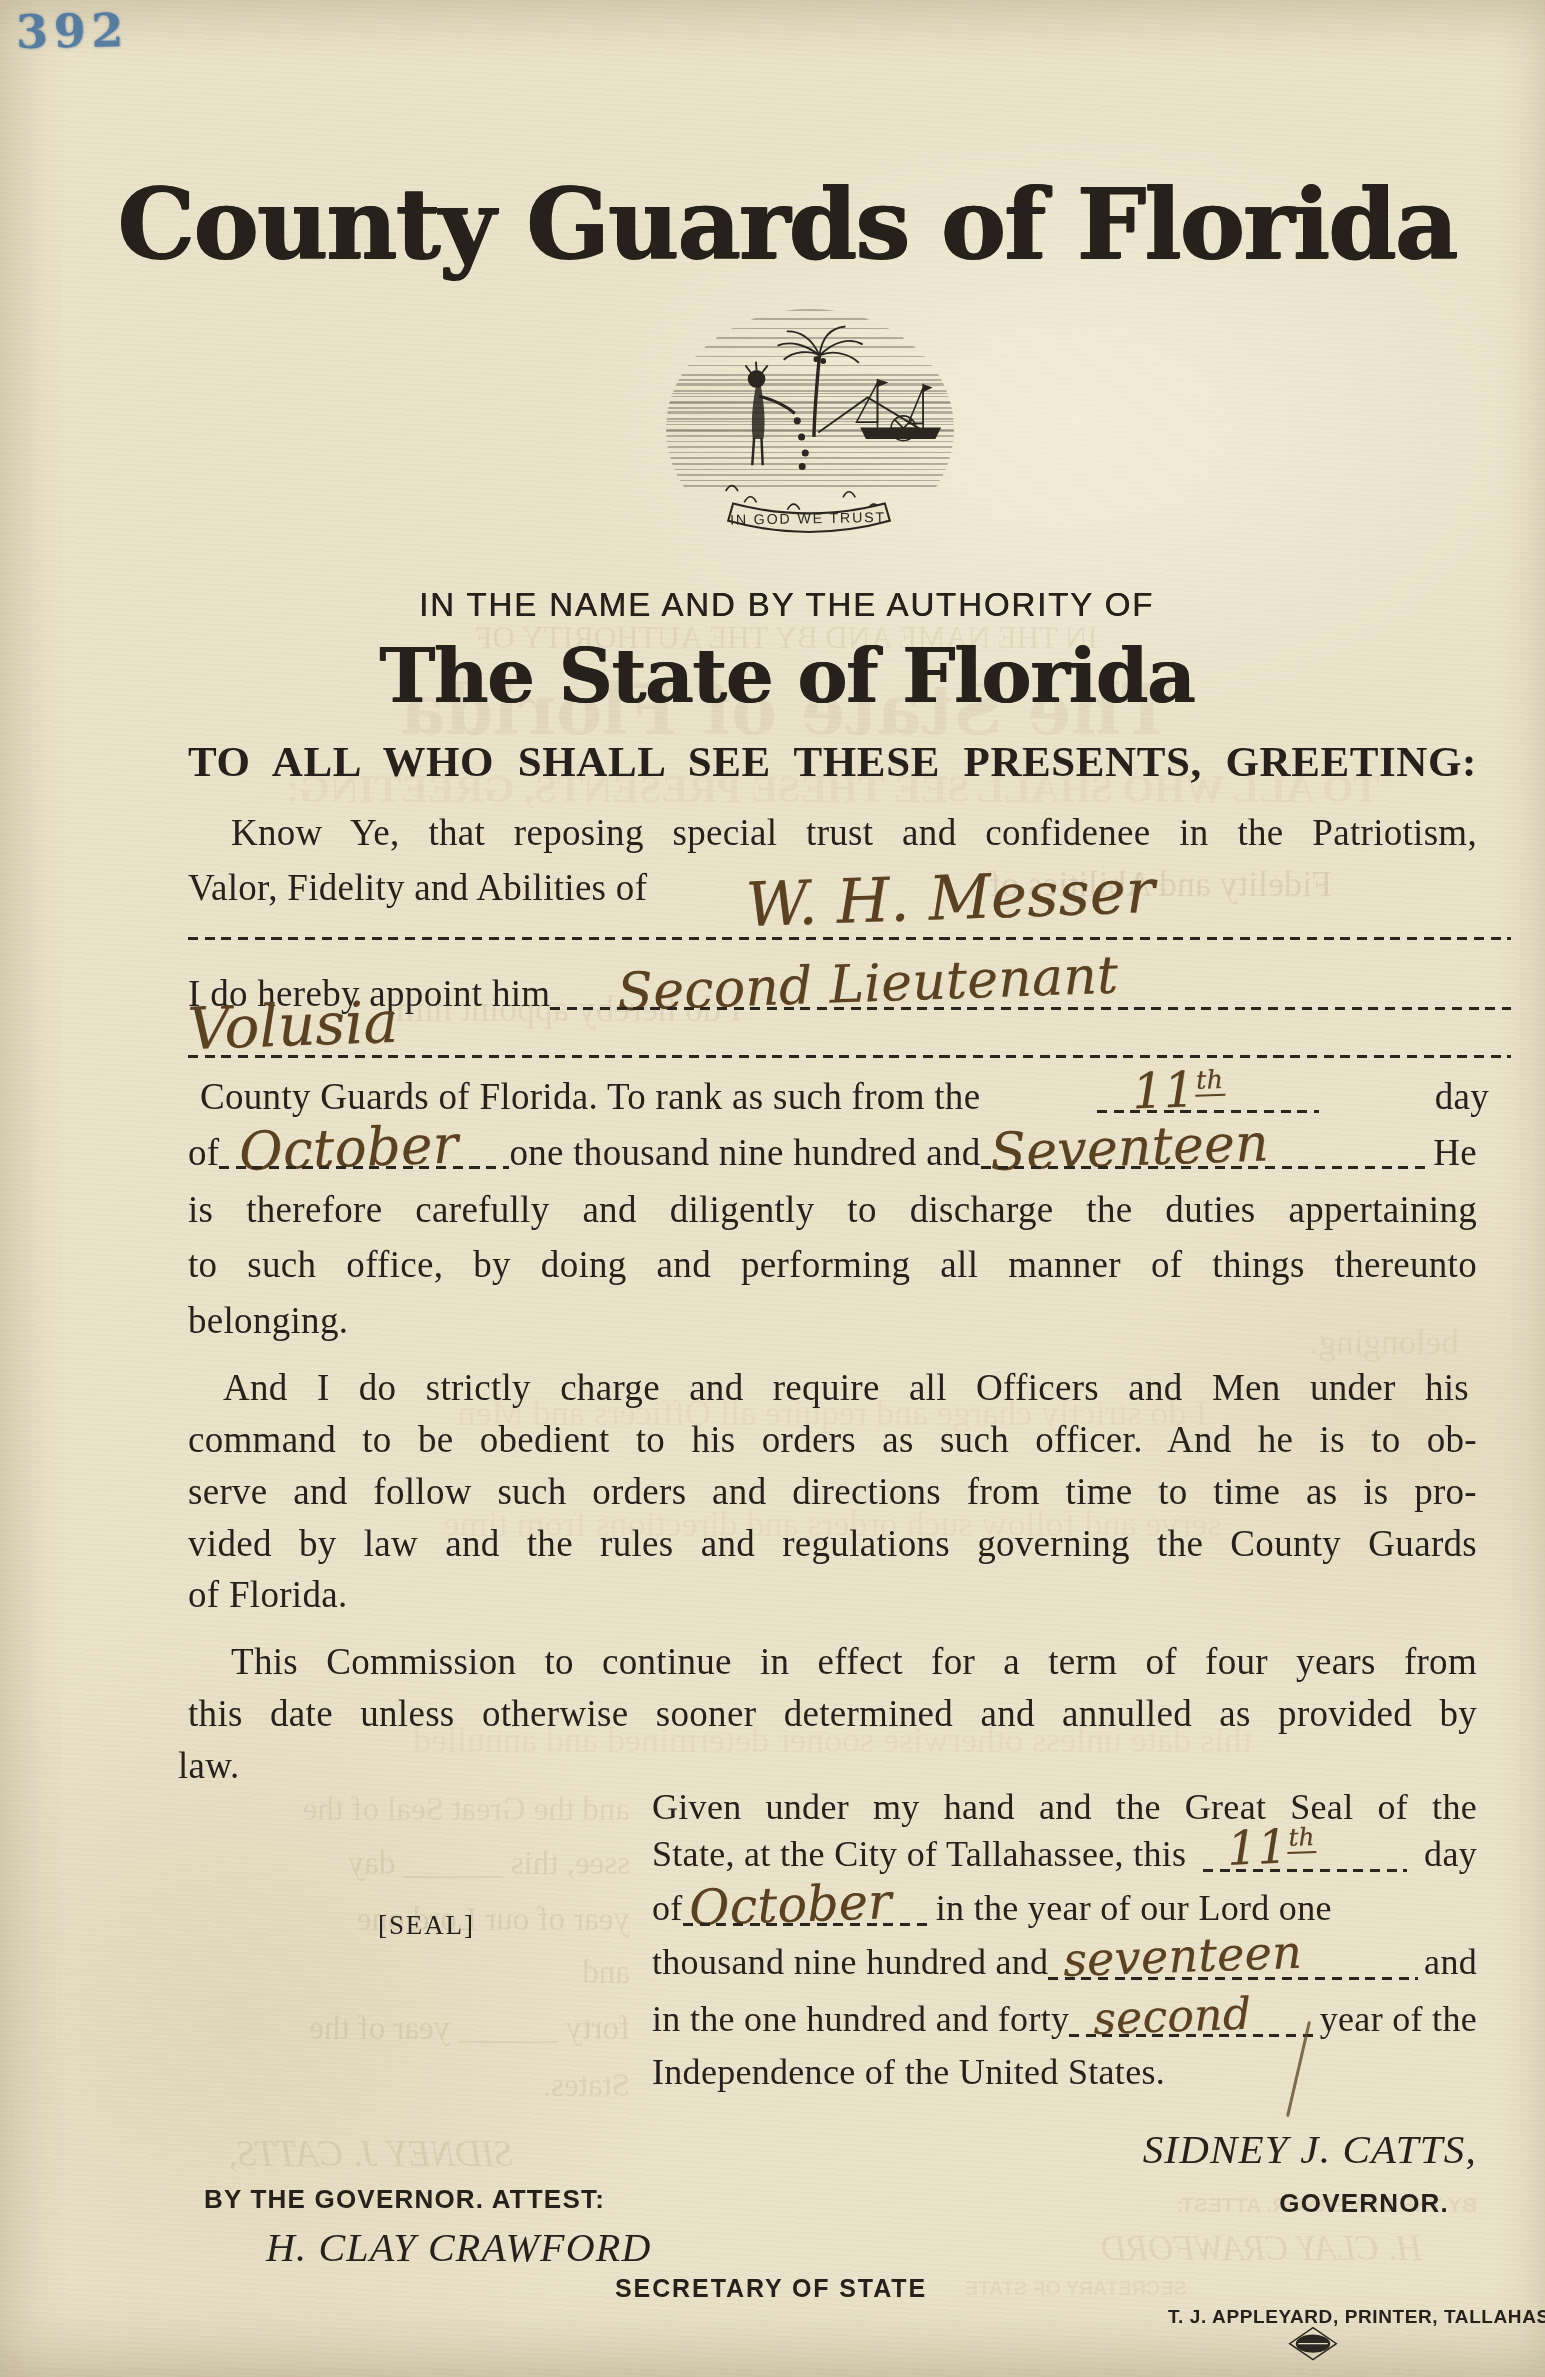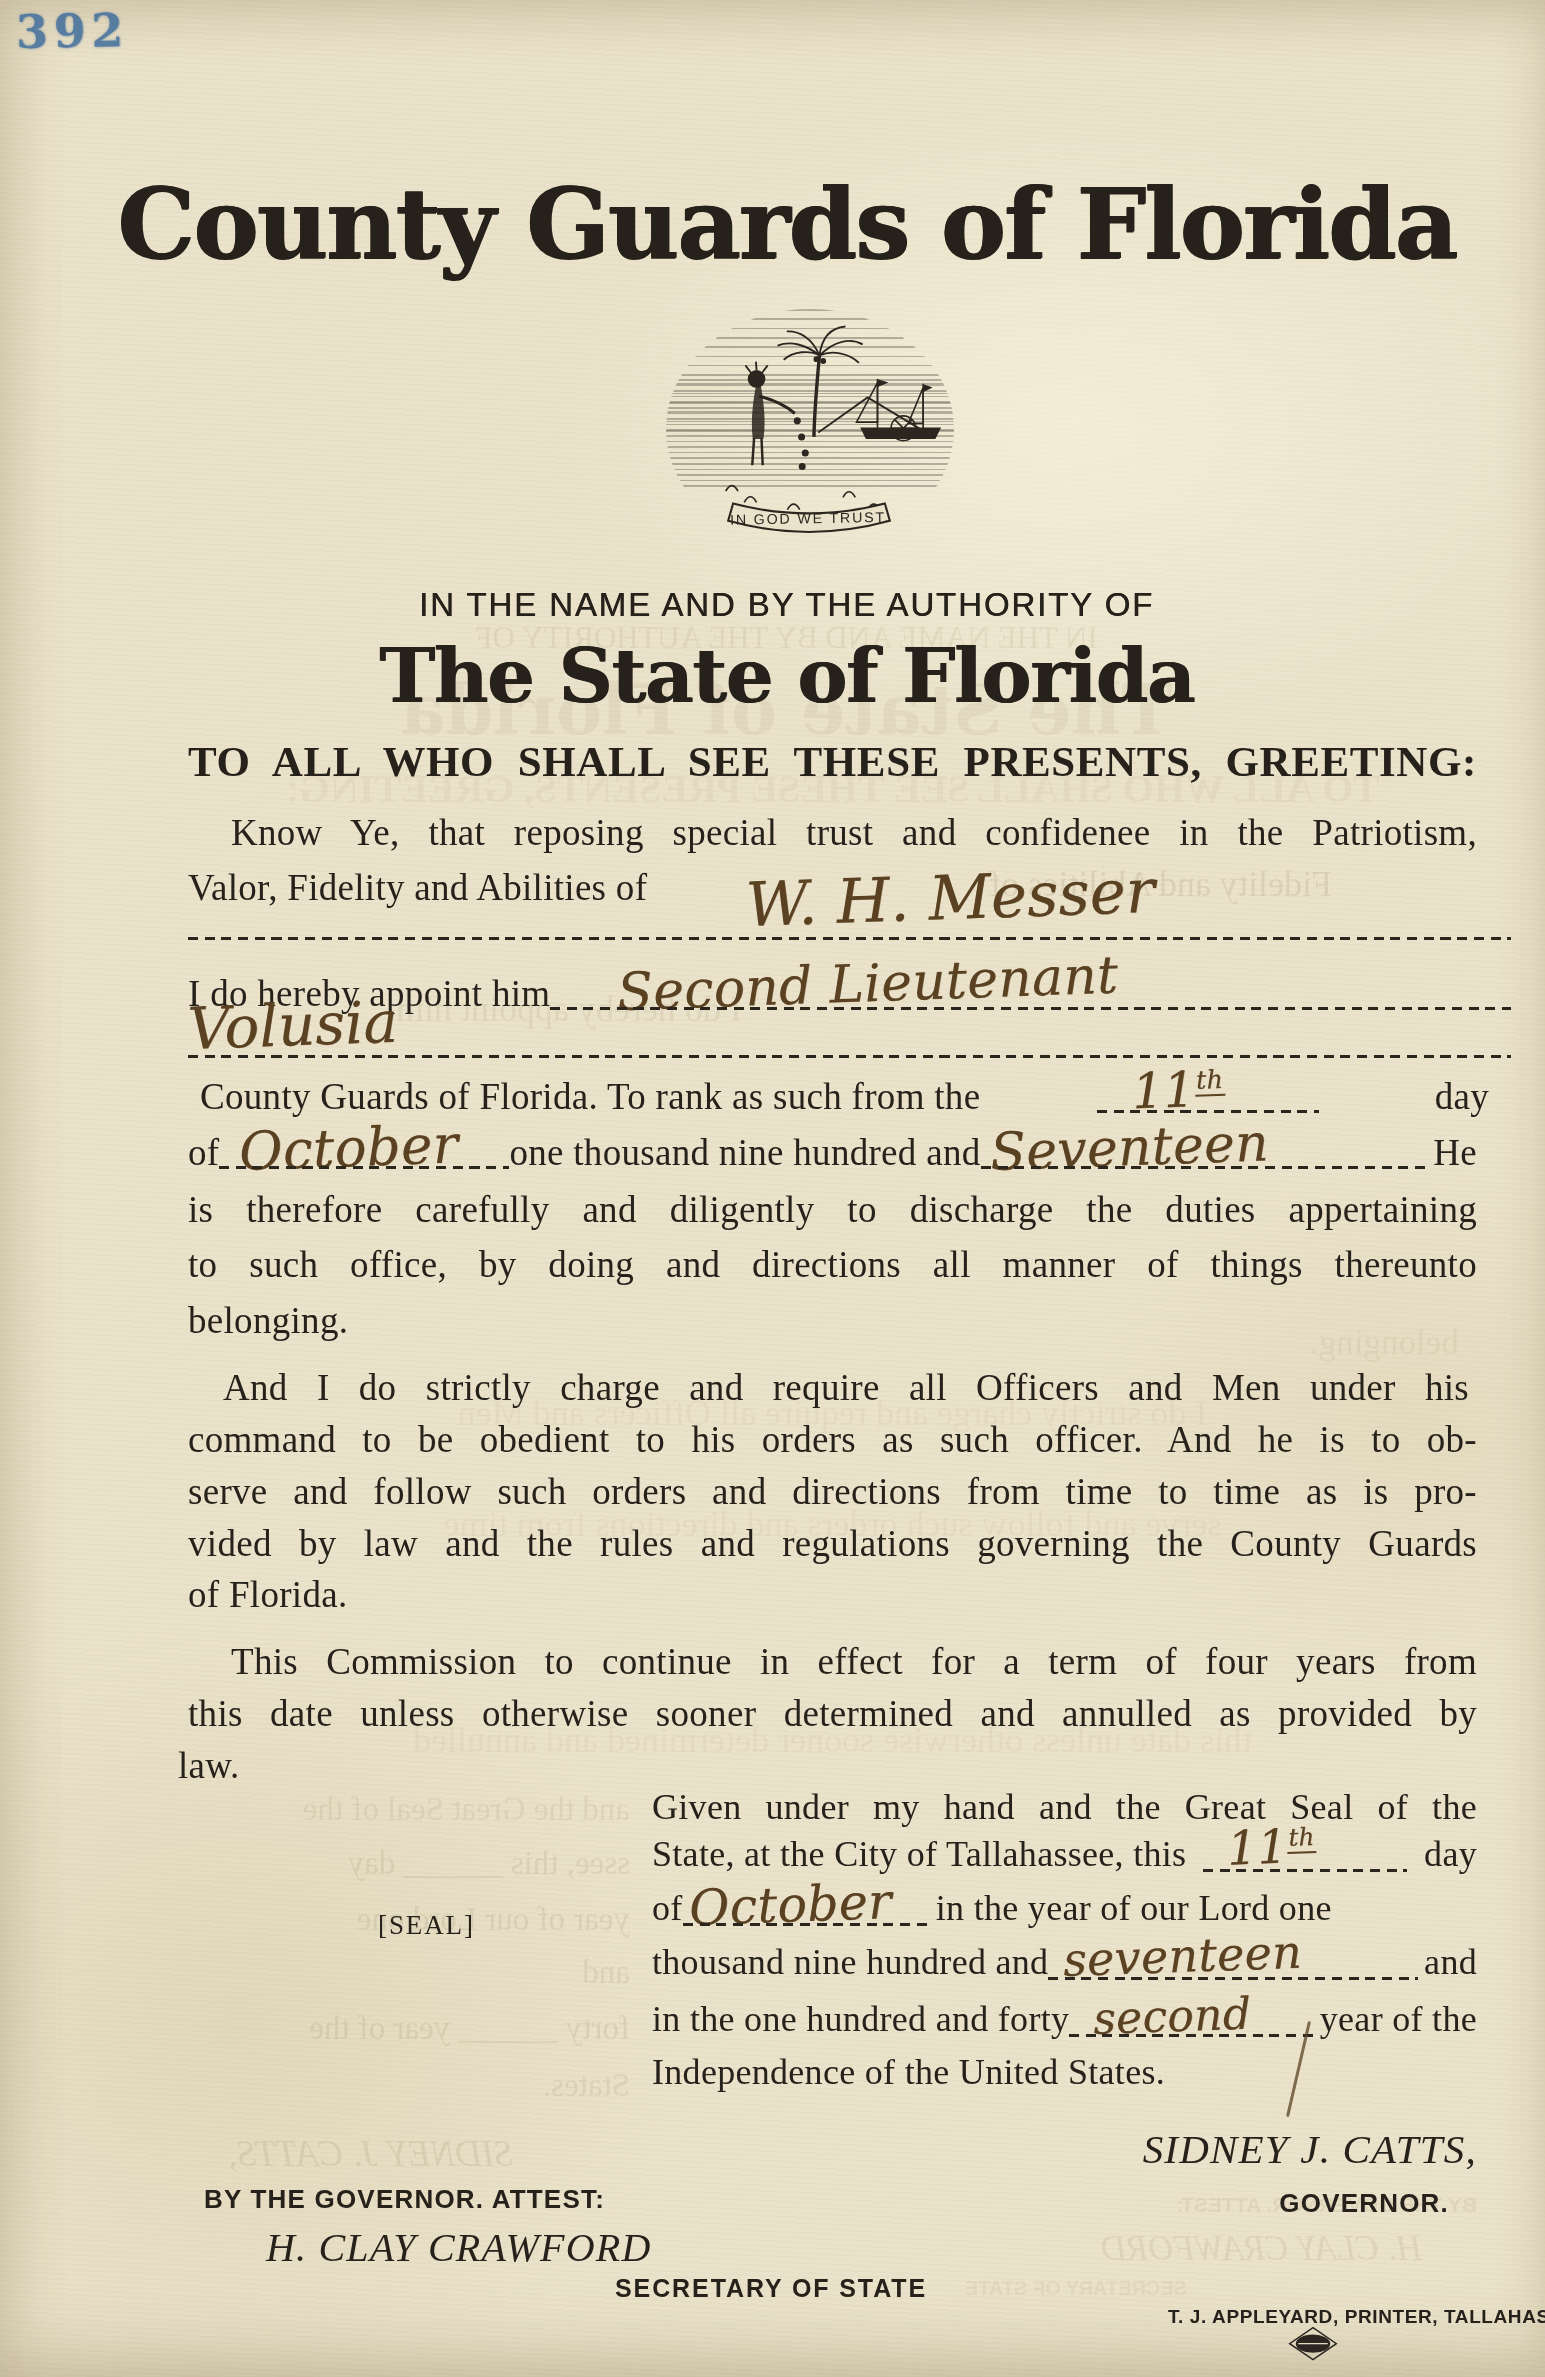--- a/index.html
+++ b/index.html
@@ -191,21 +191,21 @@
       <span class="hw" style="left:21px;bottom:1.2px;font-size:53px;">October</span>
     </span>
     <span class="pt">one thousand nine hundred and</span>
     <span class="fill grow">
       <span class="hw" style="left:10px;bottom:1.2px;font-size:52px;">Seventeen</span>
     </span>
     <span class="pt" style="padding-left:8.7px;">He</span>
   </div>
 
   <div class="abs bl jl" style="left:188px;width:1289px;top:1188px;">is therefore carefully and diligently to discharge the duties appertaining</div>
-  <div class="abs bl jl" style="left:188px;width:1289px;top:1243px;">to such office, by doing and directions all manner of things thereunto</div>
+  <div class="abs bl jl" style="left:188px;width:1289px;top:1243px;">to such office, by doing and performing all manner of things thereunto</div>
   <div class="abs bl" style="left:188px;top:1299px;">belonging.</div>
 
   <div class="abs bl jl" style="left:180px;width:1289px;top:1366px;text-indent:43px;">And I do strictly charge and require all Officers and Men under his</div>
   <div class="abs bl jl" style="left:188px;width:1289px;top:1418px;">command to be obedient to his orders as such officer.  And he is to ob-</div>
   <div class="abs bl jl" style="left:188px;width:1289px;top:1470px;">serve and follow such orders and directions from time to time as is pro-</div>
   <div class="abs bl jl" style="left:188px;width:1289px;top:1522px;">vided by law and the rules and regulations governing the County Guards</div>
   <div class="abs bl" style="left:188px;top:1573px;">of Florida.</div>
 
   <div class="abs bl jl" style="left:188px;width:1289px;top:1640px;text-indent:43px;">This Commission to continue in effect for a term of four years from</div>
   <div class="abs bl jl" style="left:188px;width:1289px;top:1692px;">this date unless otherwise sooner determined and annulled as provided by</div>

